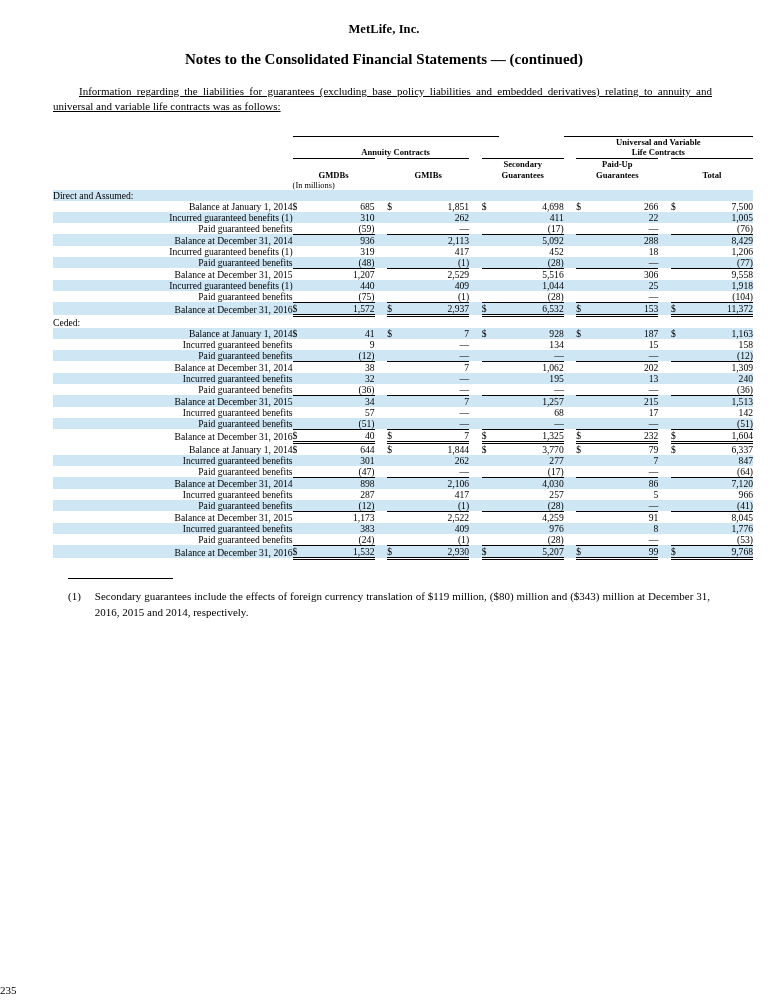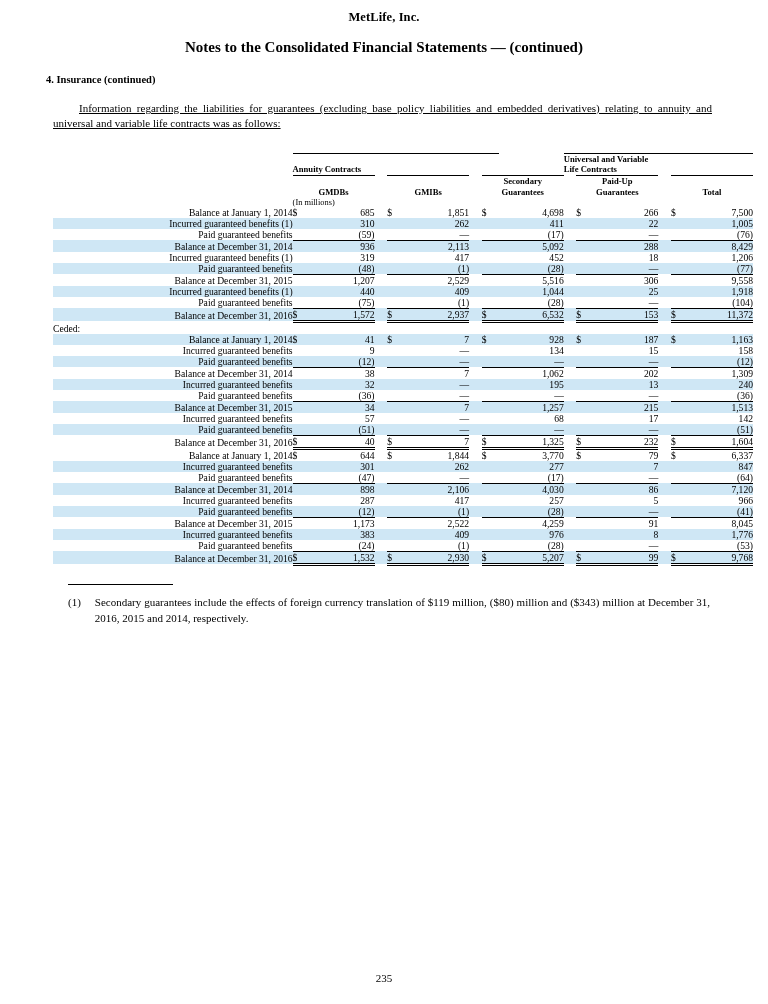--- a/index.html
+++ b/index.html
@@ -19,21 +19,21 @@
     position: relative;
     width: 768px;
     height: 1004px;
     box-sizing: border-box;
     padding: 0 28px;
   }
   .company {
     text-align: center;
     font-weight: bold;
     font-size: 12.5px;
-    margin-top: 10px;
+    margin-top: 22px;
     letter-spacing: 0.1px;
   }
   .doc-title {
     text-align: center;
     font-weight: bold;
     font-size: 15px;
     margin-top: 14px;
   }
   .section-title {
     font-weight: bold;
@@ -63,20 +63,21 @@
     padding: 0;
     vertical-align: bottom;
   }
   
   col.c-label { width: 228px; }
   col.c-cur   { width: 16px; }
   col.c-num   { width: 62px; }
   col.c-gap   { width: 12px; }
 
   .hdr-group {
+    text-align: center;
     font-weight: bold;
     font-size: 8.6px;
     padding-bottom: 2px;
     line-height: 1.25;
   }
   .hdr-sub {
     text-align: center;
     font-weight: bold;
     font-size: 8.6px;
     padding-bottom: 3px;
@@ -134,32 +135,31 @@
     display: flex;
     gap: 14px;
   }
   .footnote .fn-mark { flex: 0 0 auto; }
   .footnote .fn-text { flex: 1 1 auto; text-align: justify; }
   .page-number {
     position: absolute;
     bottom: 30px;
     left: 0;
     right: 0;
-    text-align: center;
+    text-align: left;
     font-size: 11px;
   }
 </style>
 </head>
 <body>
 
 <div class="page">
 
   <div class="company">MetLife, Inc.</div>
   <div class="doc-title">Notes to the Consolidated Financial Statements — (continued)</div>
-  <div class="section-title">4. Insurance (continued)</div>
   <div class="intro">Information regarding the liabilities for guarantees (excluding base policy liabilities and embedded derivatives) relating to annuity and universal and variable life contracts was as follows:</div>
 
   <table class="fin">
     <colgroup>
       <col class="c-label">
       <col class="c-cur">
         <col class="c-num">
         <col class="c-gap">
       <col class="c-cur">
         <col class="c-num">
@@ -195,20 +195,23 @@
         <td></td>
         <td colspan="2" class="hdr-sub rule-top">Total</td>
       </tr>
       <tr>
         <td></td>
         <td colspan="14" class="units">(In millions)</td>
       </tr>
     </thead>
     <tbody>
 
+    <tr class="subhead row-band">
+          <td colspan="15">Direct and Assumed:</td>
+        </tr>
         <tr class="row-plain">
           <td class="cell-label">Balance at January 1, 2014</td>
           <td class="cell-cur">$</td>
           <td class="cell-num">685</td>
           <td class="cell-gap"></td>
           <td class="cell-cur">$</td>
           <td class="cell-num">1,851</td>
           <td class="cell-gap"></td>
           <td class="cell-cur">$</td>
           <td class="cell-num">4,698</td>

